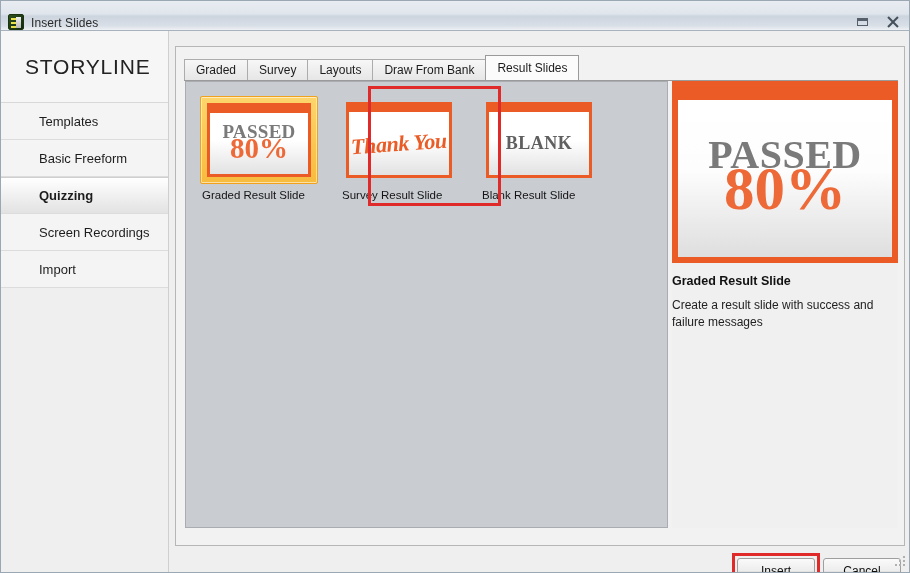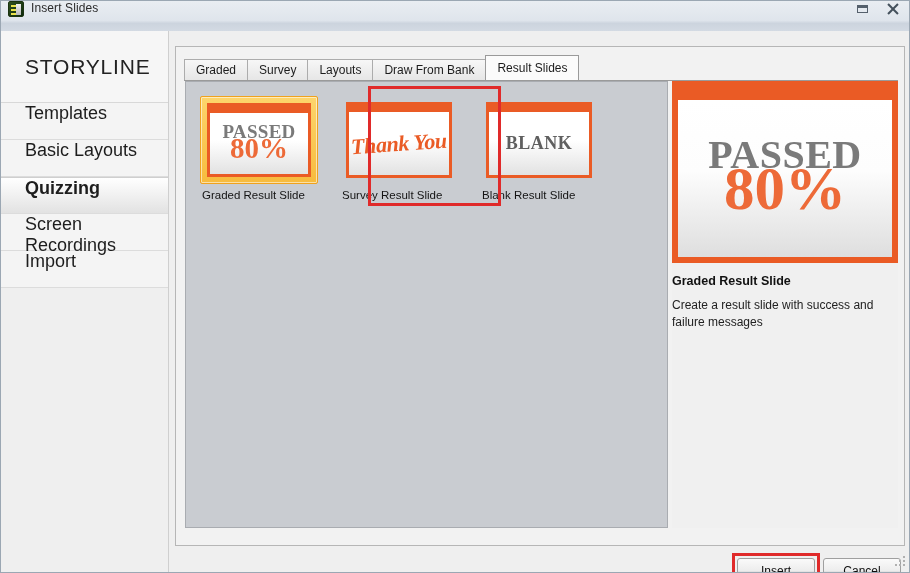--- a/index.html
+++ b/index.html
@@ -21,31 +21,31 @@
     background: #eeeeee;
     border: 1px solid #9ba7b3;
     overflow: hidden;
   }
 
   
   .titlebar {
     position: absolute;
     left: 0; top: 0;
     width: 910px;
-    height: 44px;
+    height: 30px;
     box-sizing: border-box;
     background: linear-gradient(to bottom,
         #e9edf2 0%,
         #dfe5ec 45%,
         #ccd4de 52%,
         #d9dfe7 85%,
         #eef1f5 100%);
     border-bottom: 1px solid #a8b2bd;
     display: flex;
-    align-items: flex-start;
+    align-items: flex-end;
   }
   .title-icon {
     width: 16px; height: 16px;
     margin-left: 7px;
     margin-right: 7px;
     border-radius: 2px;
     background: linear-gradient(135deg, #2f4f1f 0%, #0f2a0c 100%);
     border: 1px solid #1b3310;
     position: relative;
     flex: 0 0 auto;
@@ -123,24 +123,24 @@
     background: #f6f6f6;
   }
   .brand-text {
     font-size: 21px;
     color: #222;
     letter-spacing: 0.8px;
   }
   .nav-item {
     height: 37px;
     display: flex;
-    align-items: flex-start;
-    padding-left: 24px;
-    box-sizing: border-box;
-    font-size: 18px;
+    align-items: center;
+    padding-left: 38px;
+    box-sizing: border-box;
+    font-size: 13px;
     color: #1d1d1d;
     border-bottom: 1px solid #dcdcdc;
     background: #f4f4f4;
     cursor: default;
   }
   .nav-item.selected {
     background: linear-gradient(to bottom, #ffffff 0%, #e2e2e2 100%);
     font-weight: bold;
     border-top: 1px solid #cfcfcf;
   }
@@ -479,21 +479,21 @@
   </div>
 
   <div class="sidebar">
     <div class="brand">
       <span class="brand-text">STORYLINE</span>
     </div>
     <div class="nav-item">
       <span>Templates</span>
     </div>
     <div class="nav-item">
-      <span>Basic Layouts</span>
+      <span>Basic Freeform</span>
     </div>
     <div class="nav-item selected">
       <span>Quizzing</span>
     </div>
     <div class="nav-item">
       <span>Screen Recordings</span>
     </div>
     <div class="nav-item">
       <span>Import</span>
     </div>

